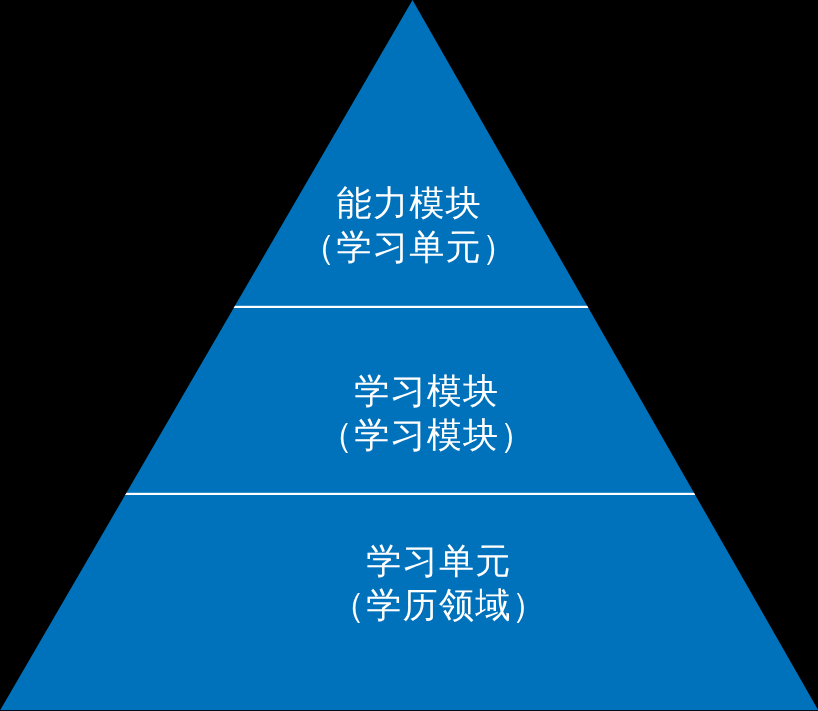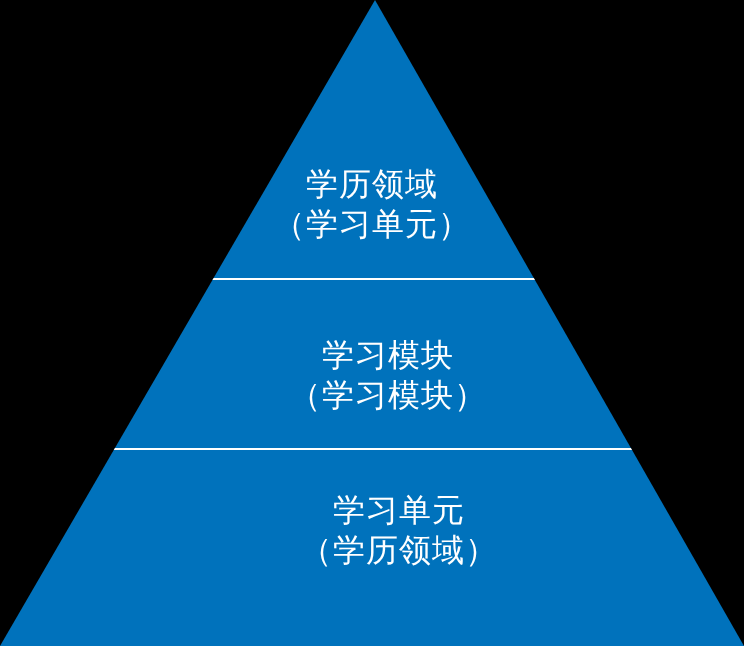--- a/index.html
+++ b/index.html
@@ -54,21 +54,21 @@
 <body>
 
 <div class="stage">
 
   <div class="pyramid">
     <div class="divider divider-1"></div>
     <div class="divider divider-2"></div>
   </div>
 
   <div class="level-label label-1">
-    <div>学历领域</div>
+    <div>能力模块</div>
     <div>（学习单元）</div>
   </div>
 
   <div class="level-label label-2">
     <div>学习模块</div>
     <div>（学习模块）</div>
   </div>
 
   <div class="level-label label-3">
     <div>学习单元</div>

